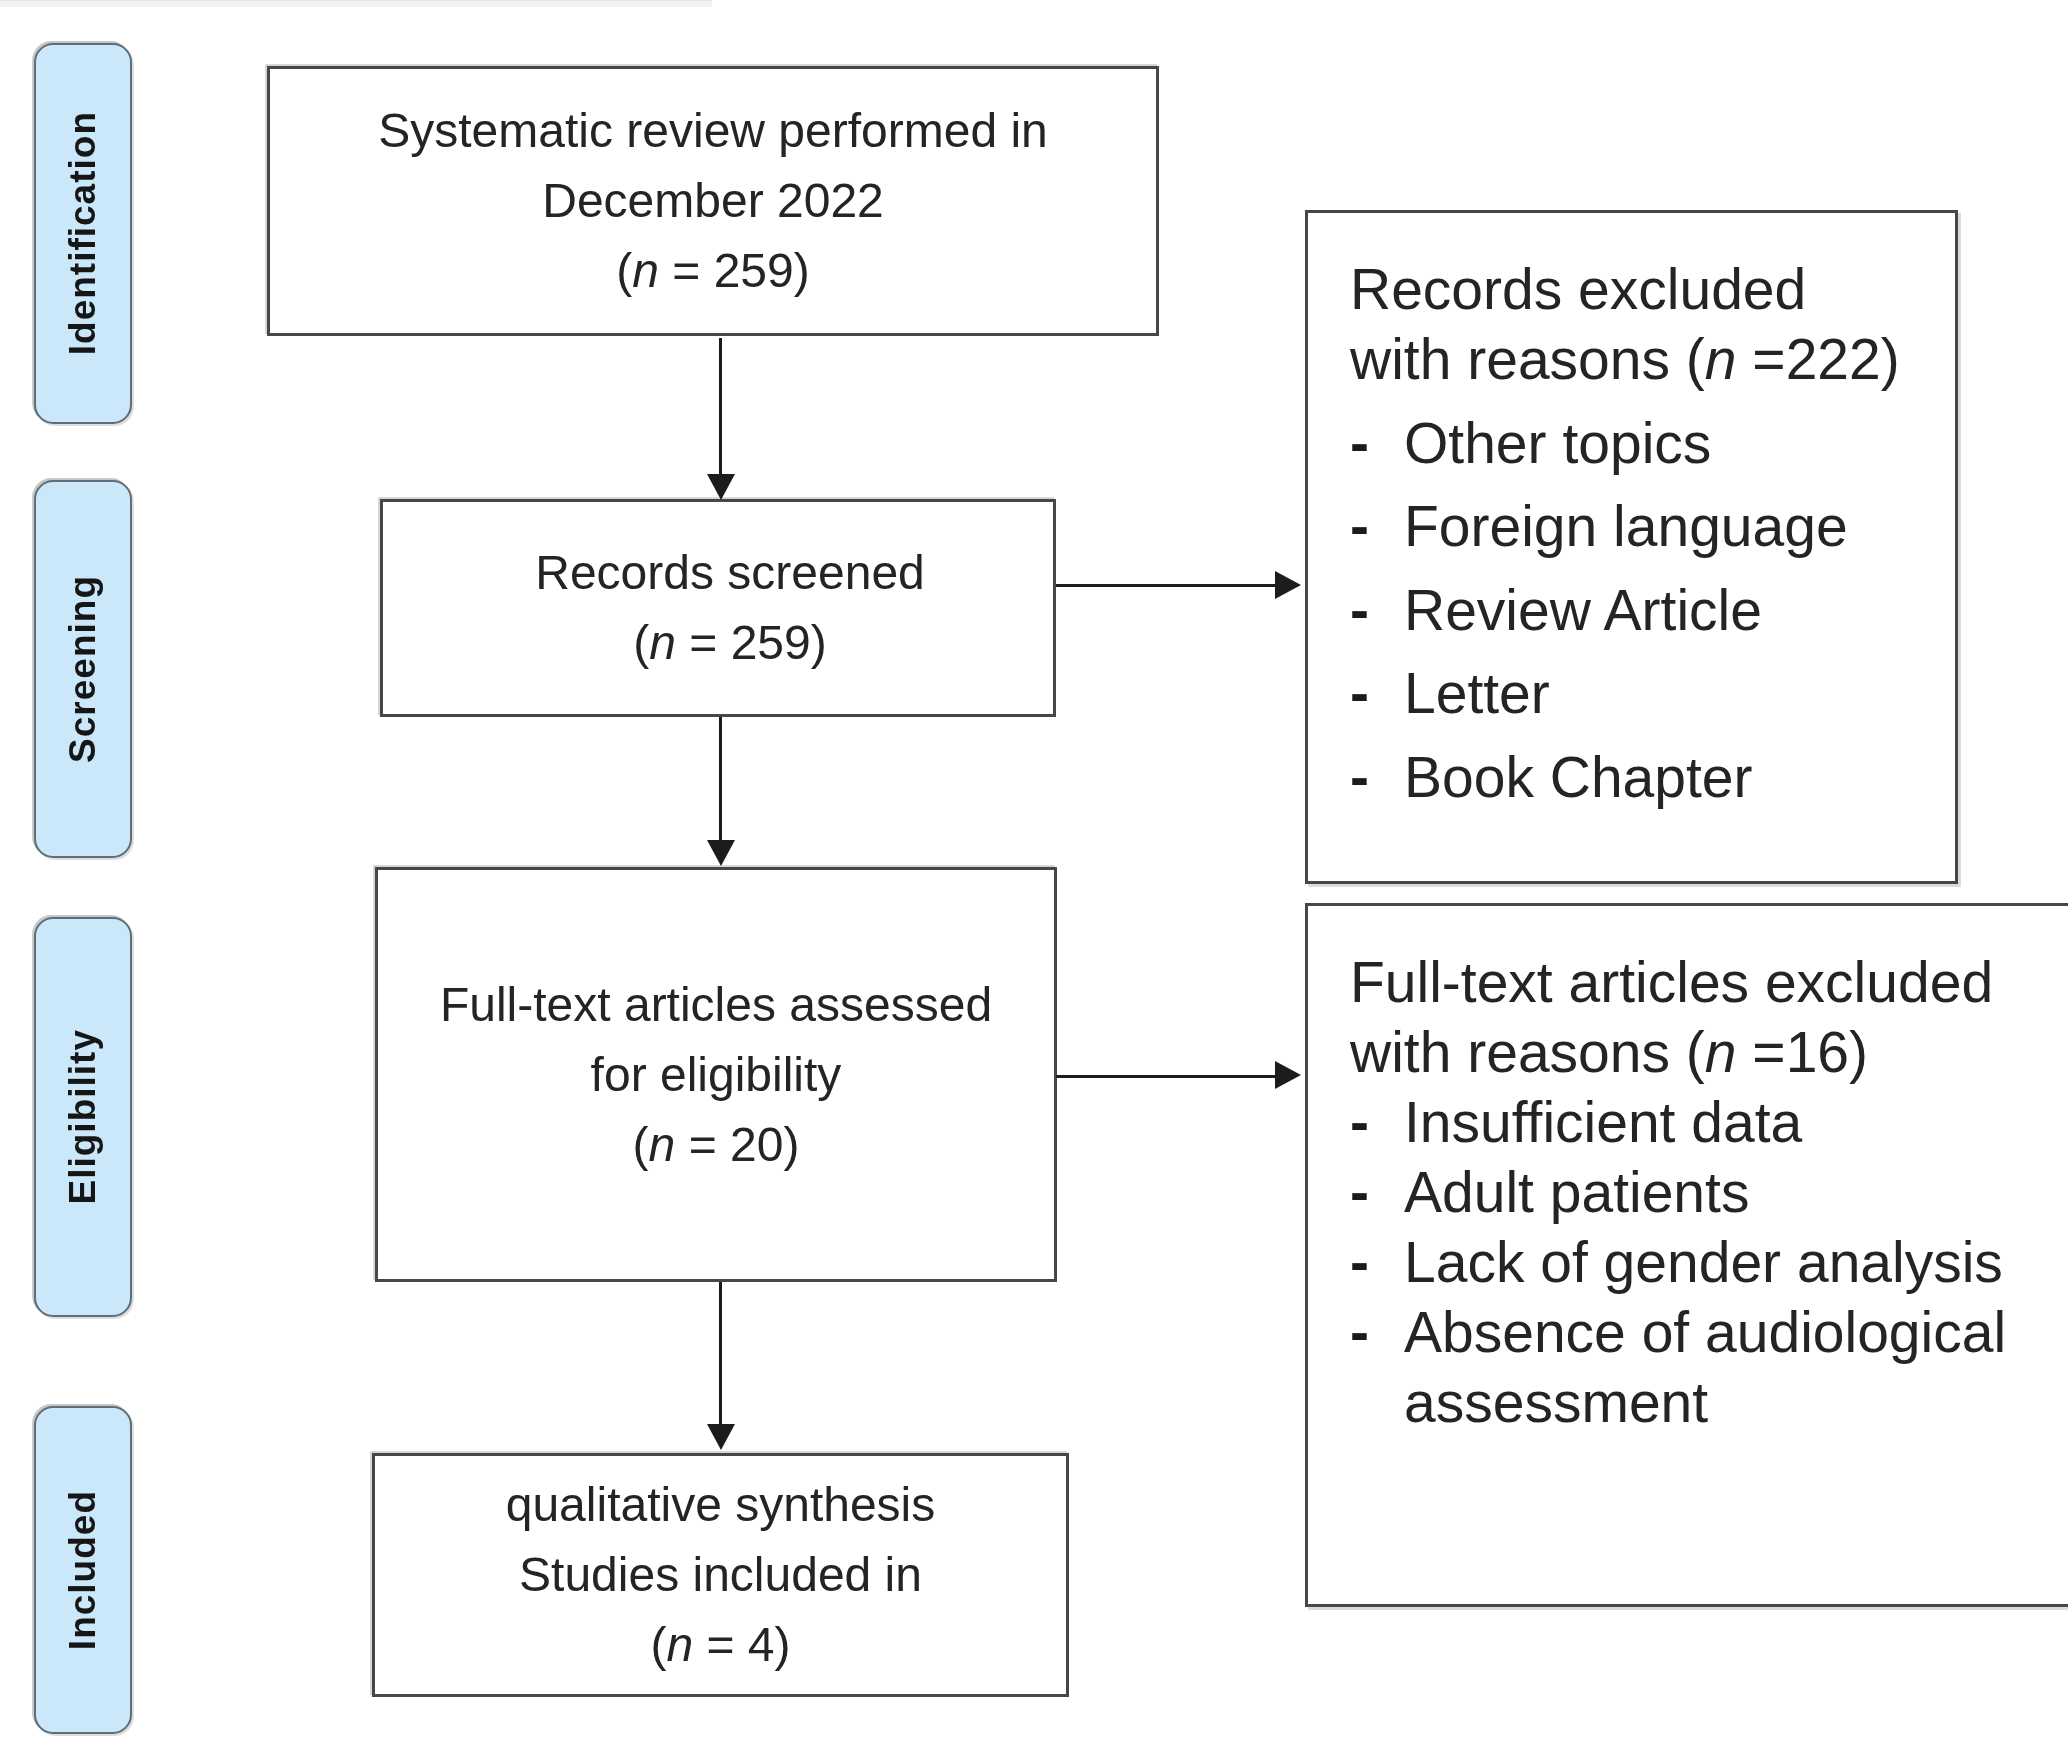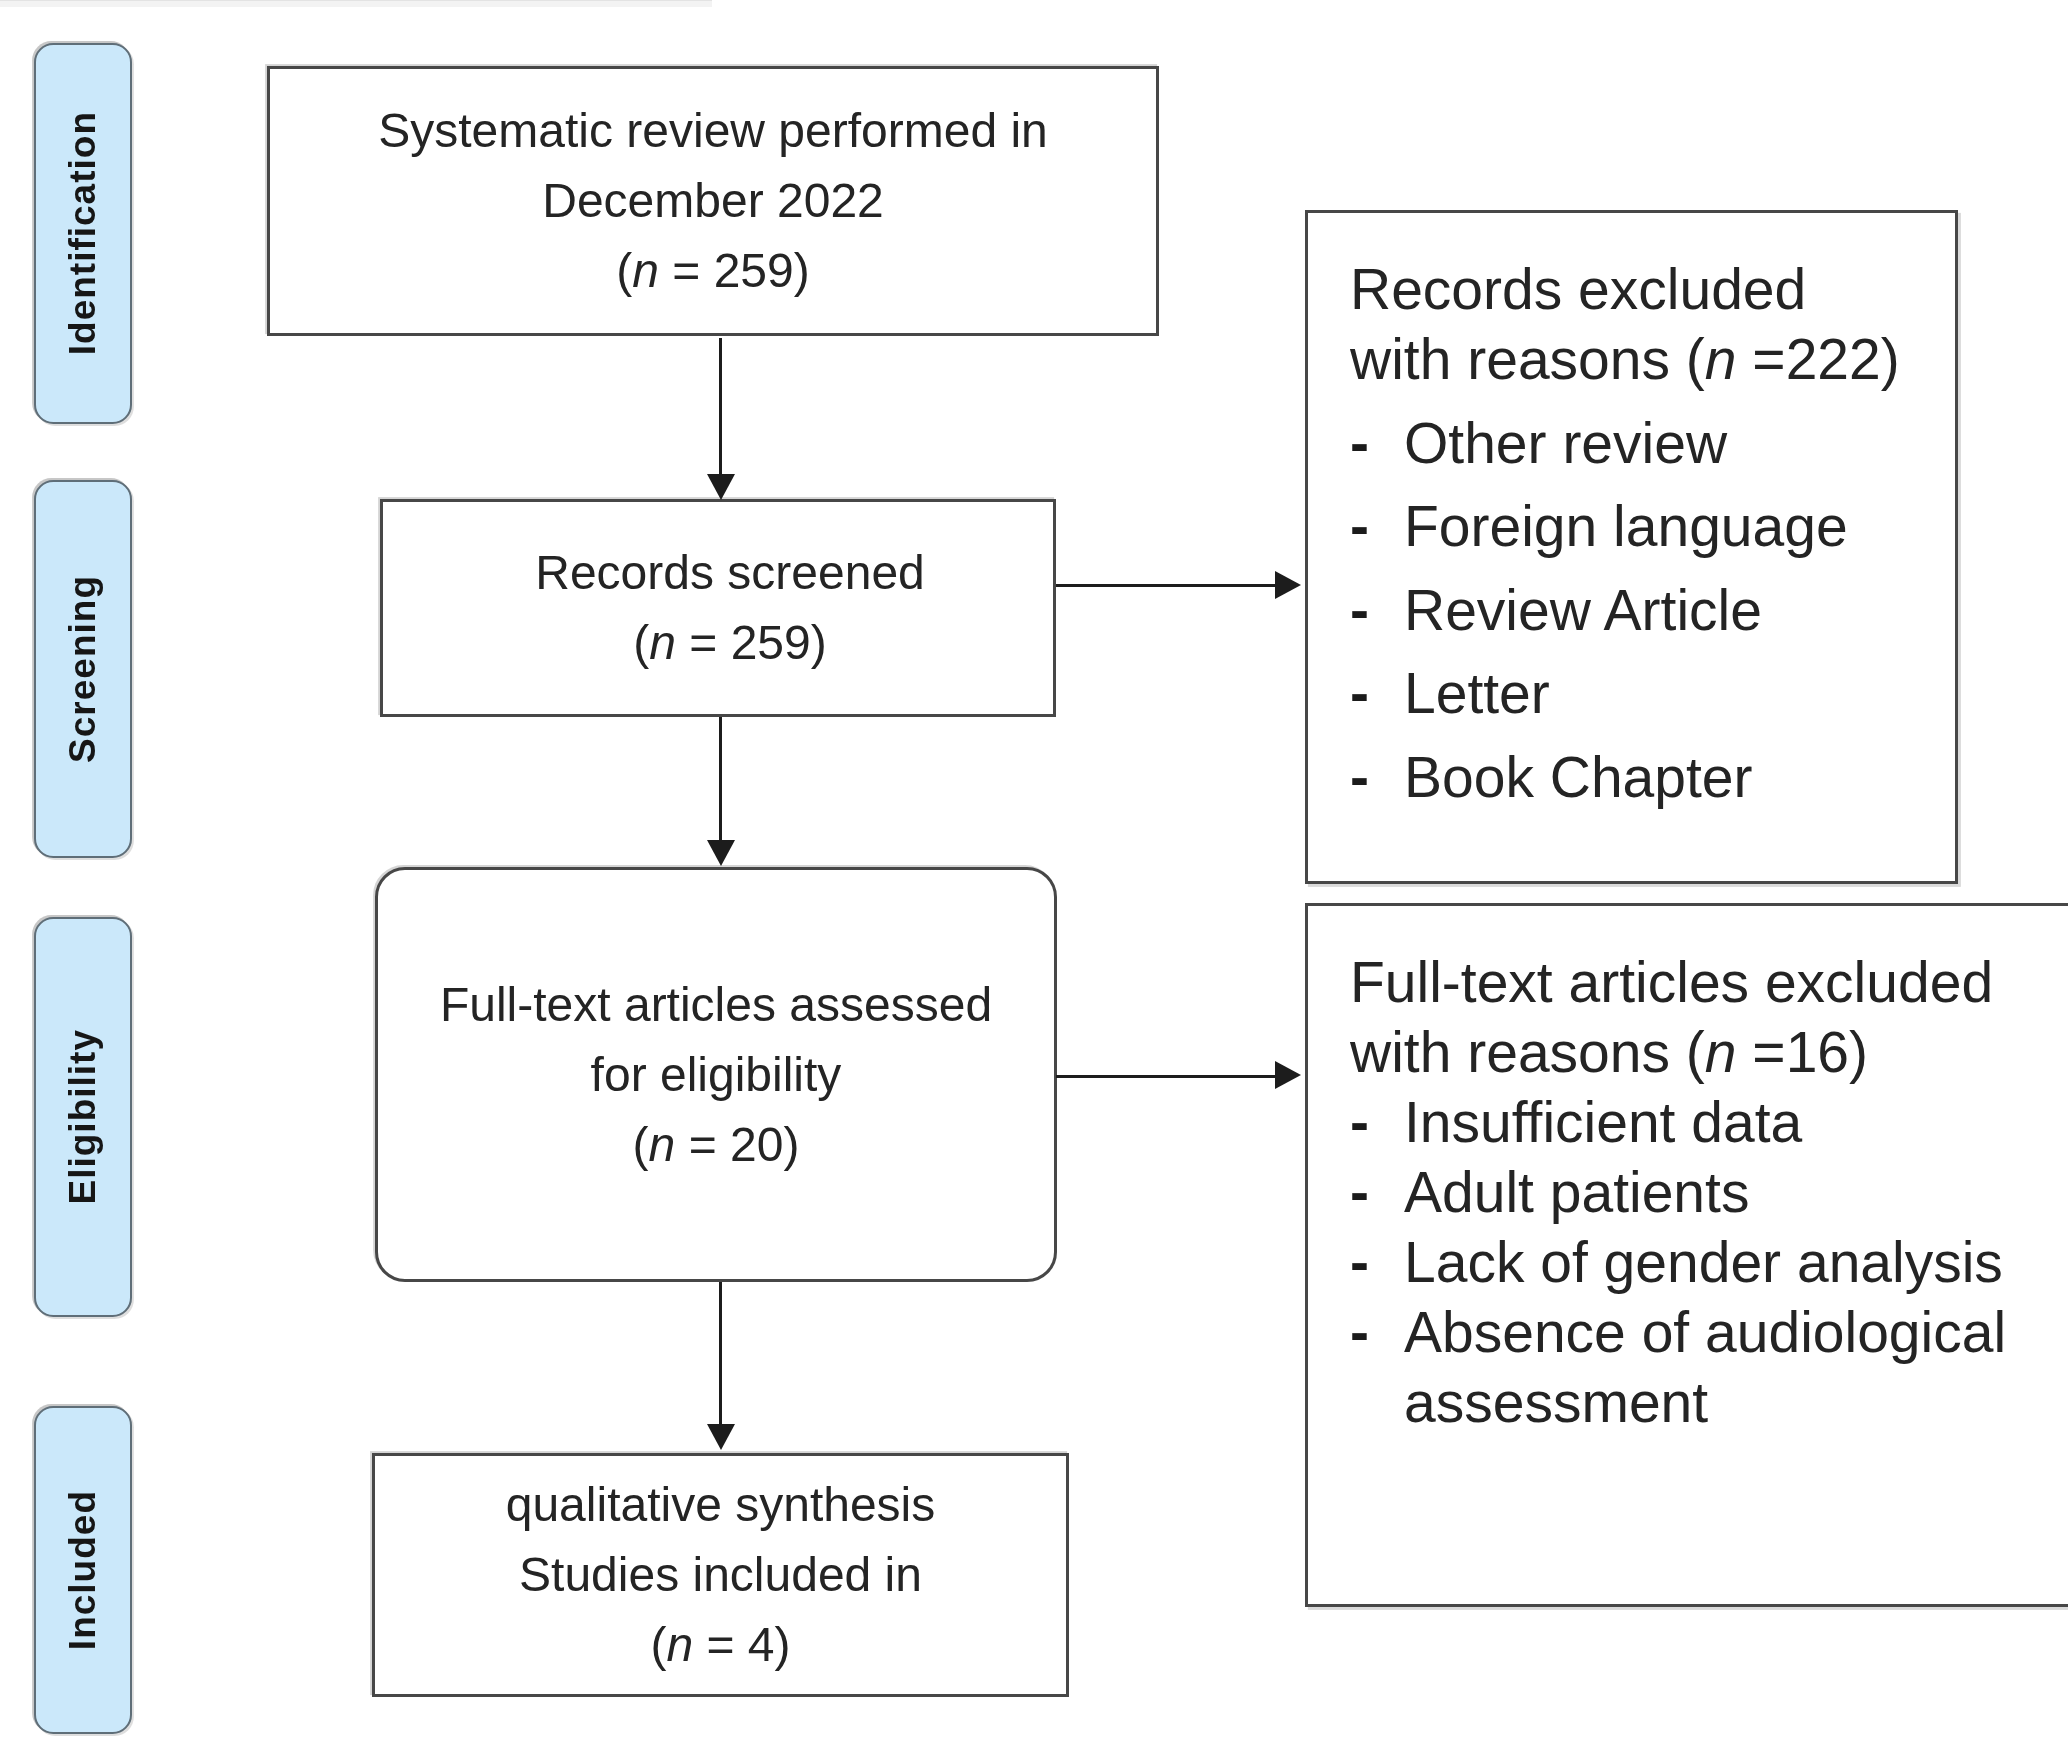--- a/index.html
+++ b/index.html
@@ -69,21 +69,21 @@
     text-align: center;
   }
   .flow-box .box-line {
     font-size: 48px;
     line-height: 70px;
     color: var(--text);
     white-space: nowrap;
   }
   .box-identification { left: 267px; top: 66px;   width: 892px; height: 270px; }
   .box-screening      { left: 380px; top: 499px;  width: 676px; height: 218px; padding-left: 24px; }
-  .box-eligibility    { left: 375px; top: 867px;  width: 682px; height: 415px; border-radius: 30px; }
+  .box-eligibility    { left: 375px; top: 867px;  width: 682px; height: 415px; }
   .box-included       { left: 372px; top: 1453px; width: 697px; height: 244px; }
 
   
   .excl-box {
     position: absolute;
     background: #ffffff;
     border: 3.9px solid var(--box-border);
     box-shadow: 2.9px 2.9px 0 rgba(150,150,150,0.35);
     padding: 41px 29px 29px 42px;
     font-size: 57px;
@@ -173,21 +173,21 @@
     <div class="box-line">Studies included in</div>
     <div class="box-line">(<i>n</i> = 4)</div>
   </div>
 
   <div class="excl-box excl-records">
     <div class="excl-title-line">Records excluded</div>
     <div class="excl-title-line">with reasons (<i>n</i> =222)</div>
     <div class="reason-list">
         <div class="reason">
         <span class="dash">-</span>
-        <span class="reason-text">Other review</span>
+        <span class="reason-text">Other topics</span>
       </div>
         <div class="reason">
         <span class="dash">-</span>
         <span class="reason-text">Foreign language</span>
       </div>
         <div class="reason">
         <span class="dash">-</span>
         <span class="reason-text">Review Article</span>
       </div>
         <div class="reason">

